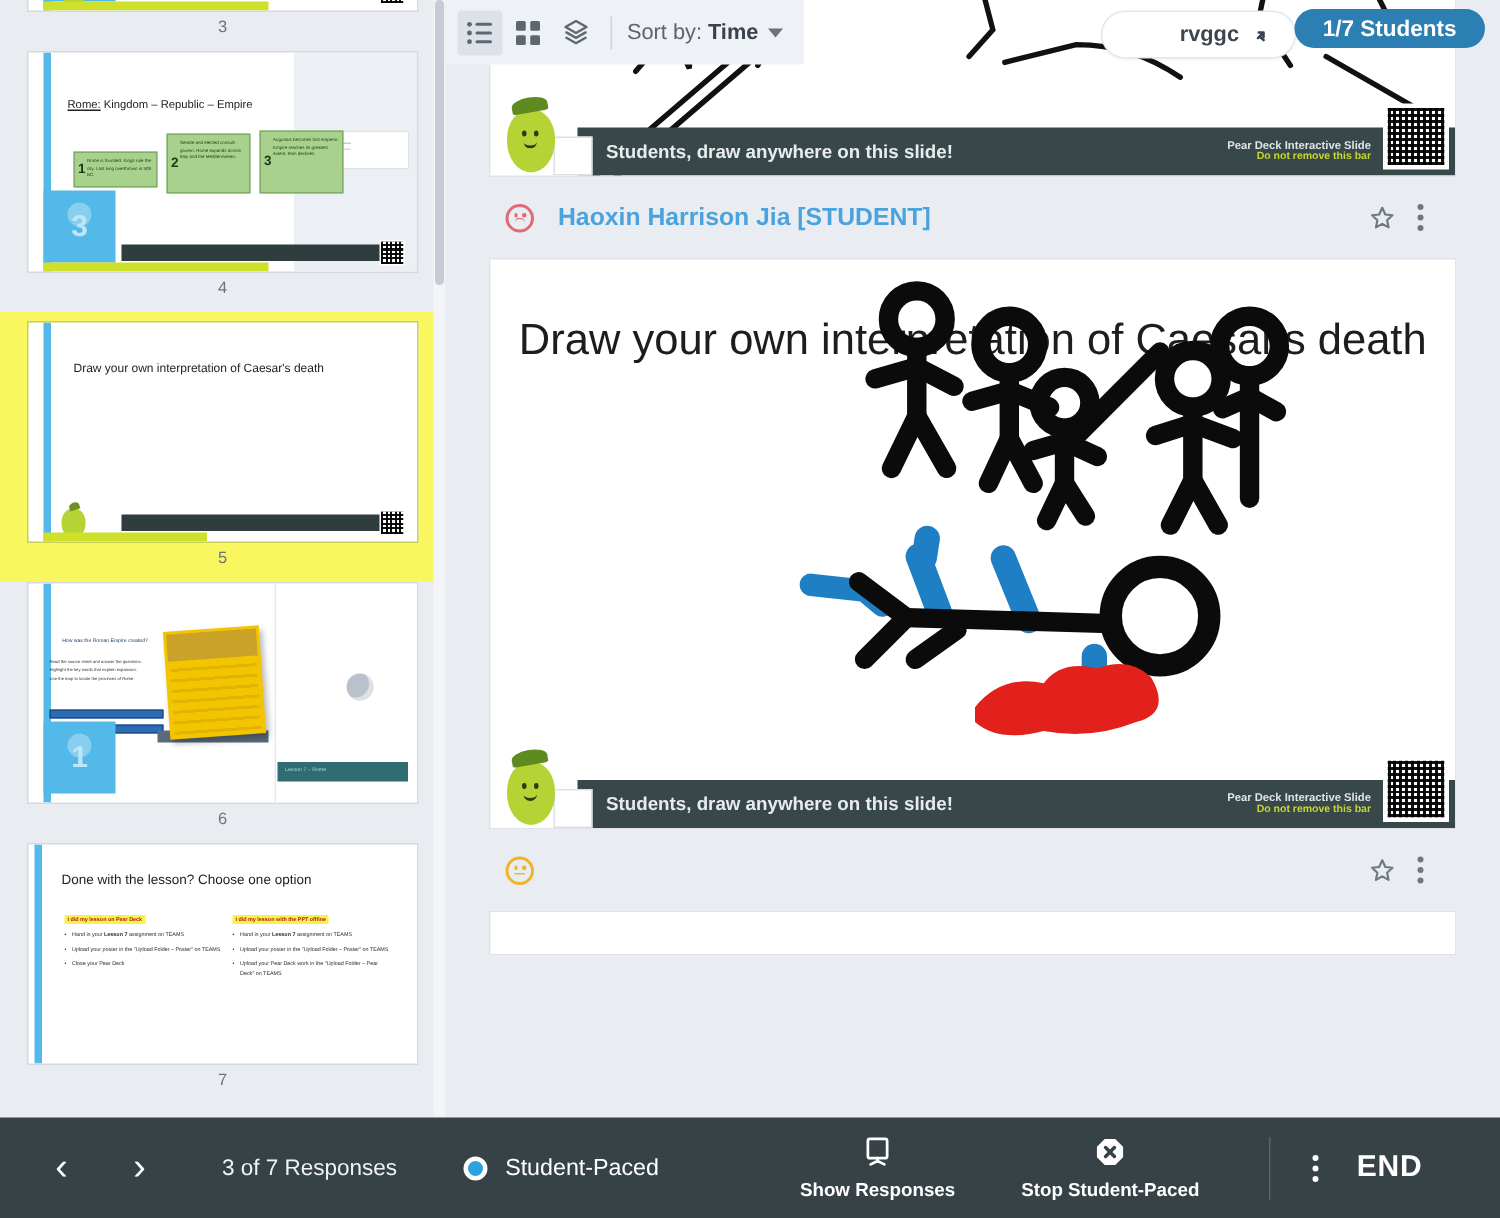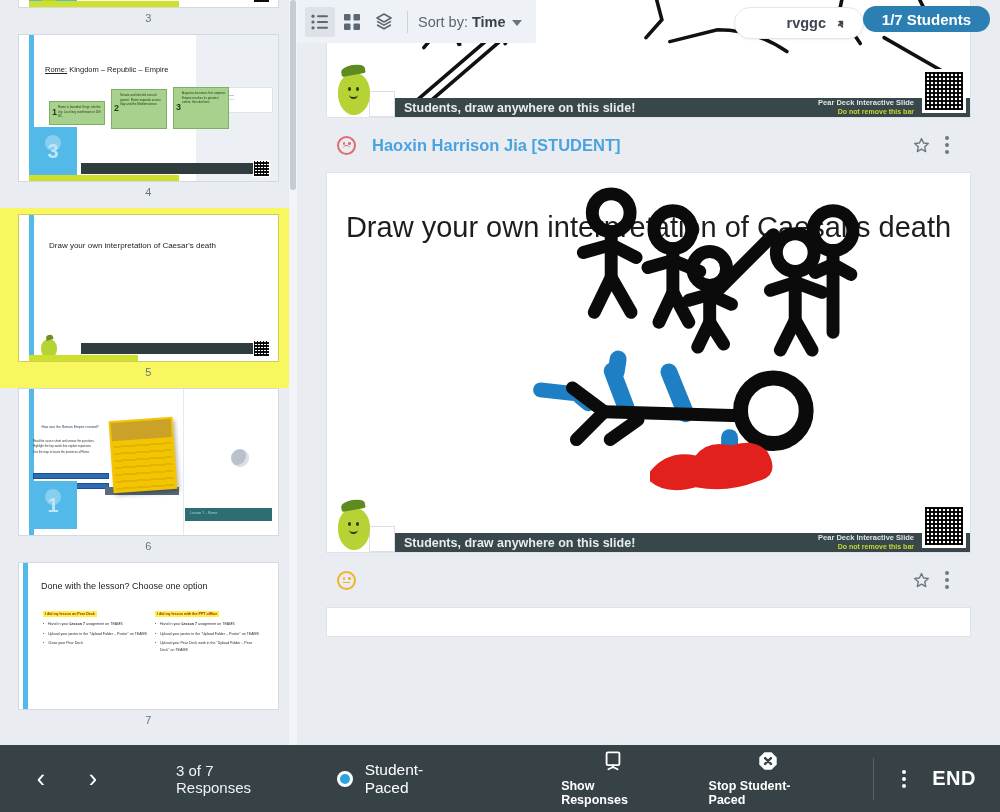--- a/index.html
+++ b/index.html
@@ -202,21 +202,21 @@
     border: 1px solid #dfe3e9;
     overflow: hidden;
   }
   .resp-title {
     position: absolute; left: 0; right: 0; top: 38px;
     text-align: center; font-size: 29px; color: #1d1d1d;
     font-weight: normal;
   }
   .deckbar {
     position: absolute; left: 58px; right: 0; bottom: 0;
-    height: 19px; background: #37474a;
+    height: 32px; background: #37474a;
     display: flex; align-items: center;
   }
   .deckbar .dtext {
     color: #e8ecec; font-size: 12.5px; margin-left: 19px; font-weight: bold;
   }
   .deckbar .dright {
     margin-left: auto; margin-right: 56px; text-align: right; line-height: 1.25;
   }
   .deckbar .dright .l1 { color: #dfe4e4; font-size: 7.5px; font-weight: bold; }
   .deckbar .dright .l2 { color: #c7d732; font-size: 7px; font-weight: bold; }
@@ -327,21 +327,21 @@
   #bottombar {
     position: absolute; left: 0; bottom: 0; width: 1000px; height: 67px;
     background: #374247; display: flex; align-items: center; color: #fff;
   }
   .navarrow {
     width: 38px; height: 38px; display: flex; align-items: center; justify-content: center;
     font-size: 25px; color: #fff;
   }
   #nav-prev { margin-left: 22px; }
   #nav-next { margin-left: 14px; }
-  #resp-count { margin-left: 64px; font-size: 15px; color: #f0f2f3; }
+  #resp-count { margin-left: 36px; font-size: 15px; color: #f0f2f3; }
   #pace-dot {
     width: 16px; height: 16px; border-radius: 50%; background: #2aa3e0;
     border: 3px solid #fff; margin-left: 44px;
   }
   #pace-label { margin-left: 12px; font-size: 15.5px; color: #fff; }
   .bb-action {
     display: flex; flex-direction: column; align-items: center; justify-content: center;
     color: #fff; gap: 7px;
   }
   #show-responses { margin-left: 94px; }

